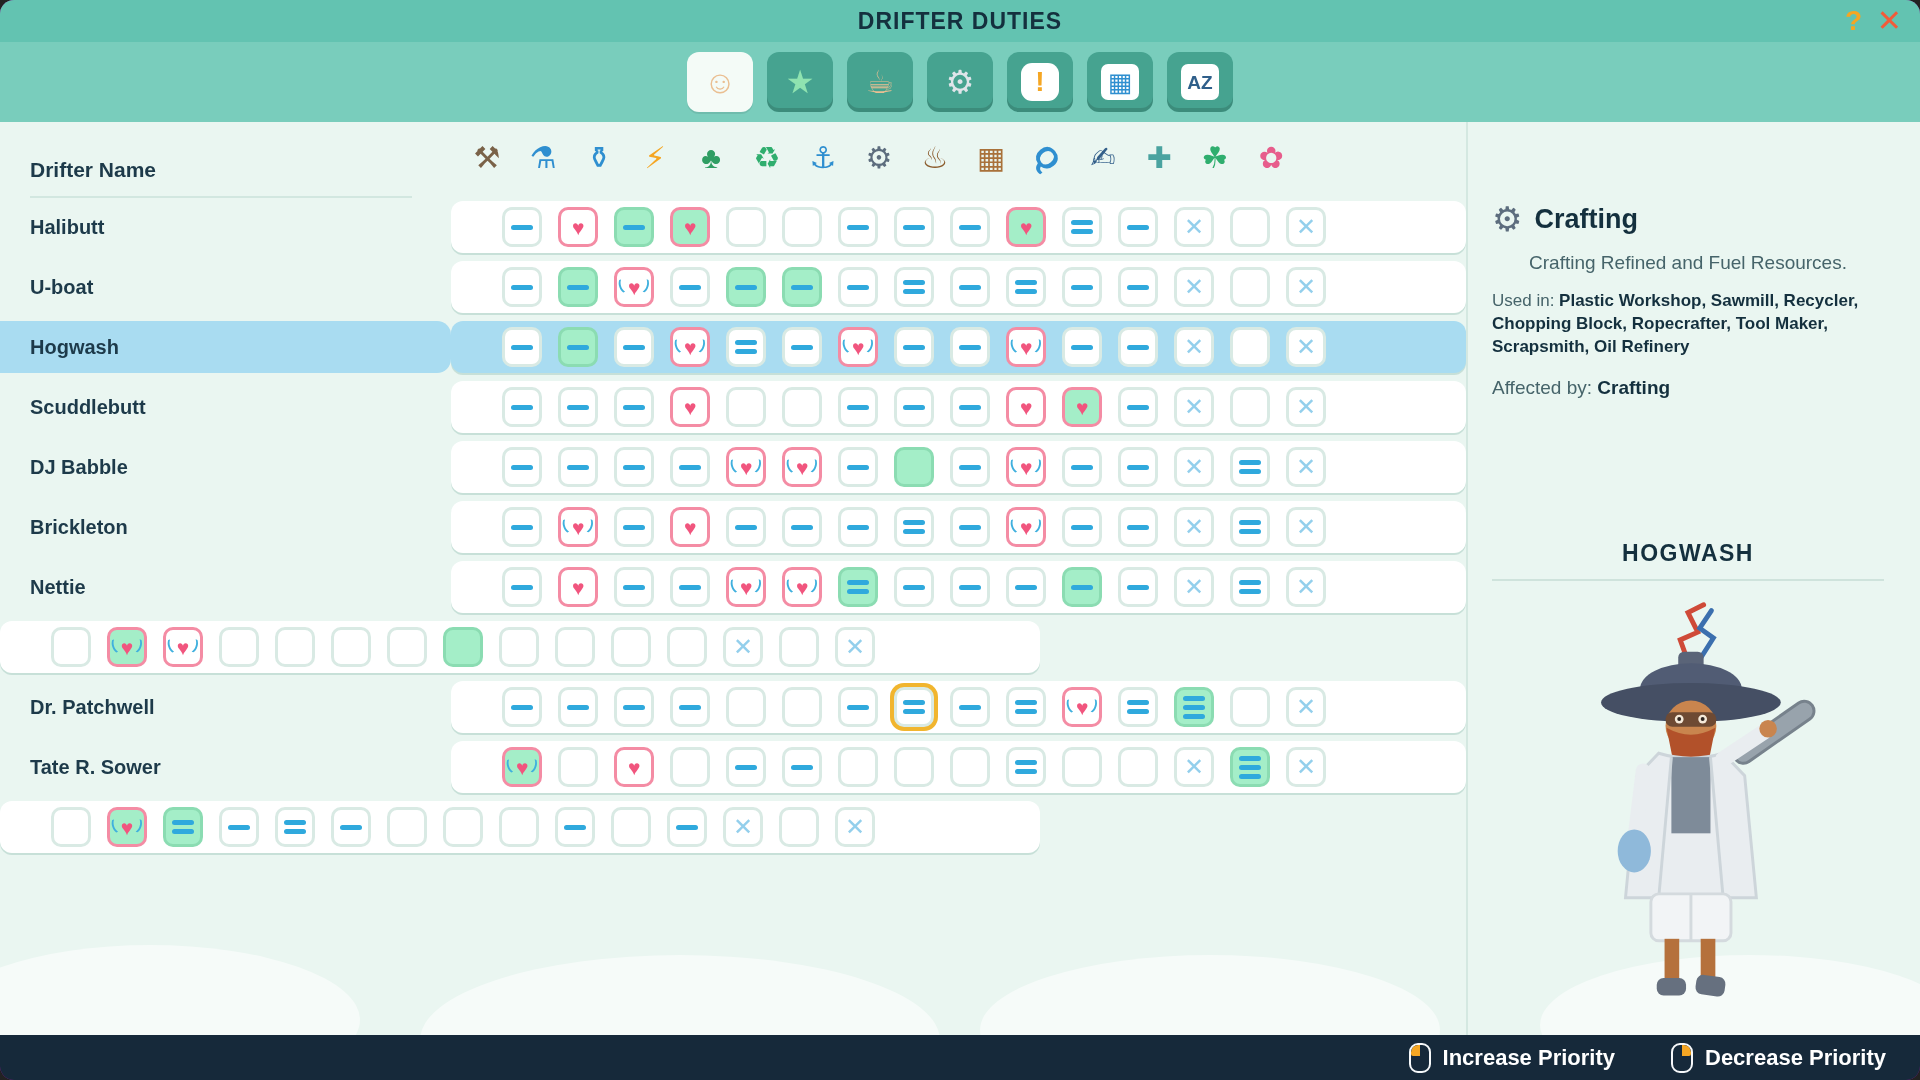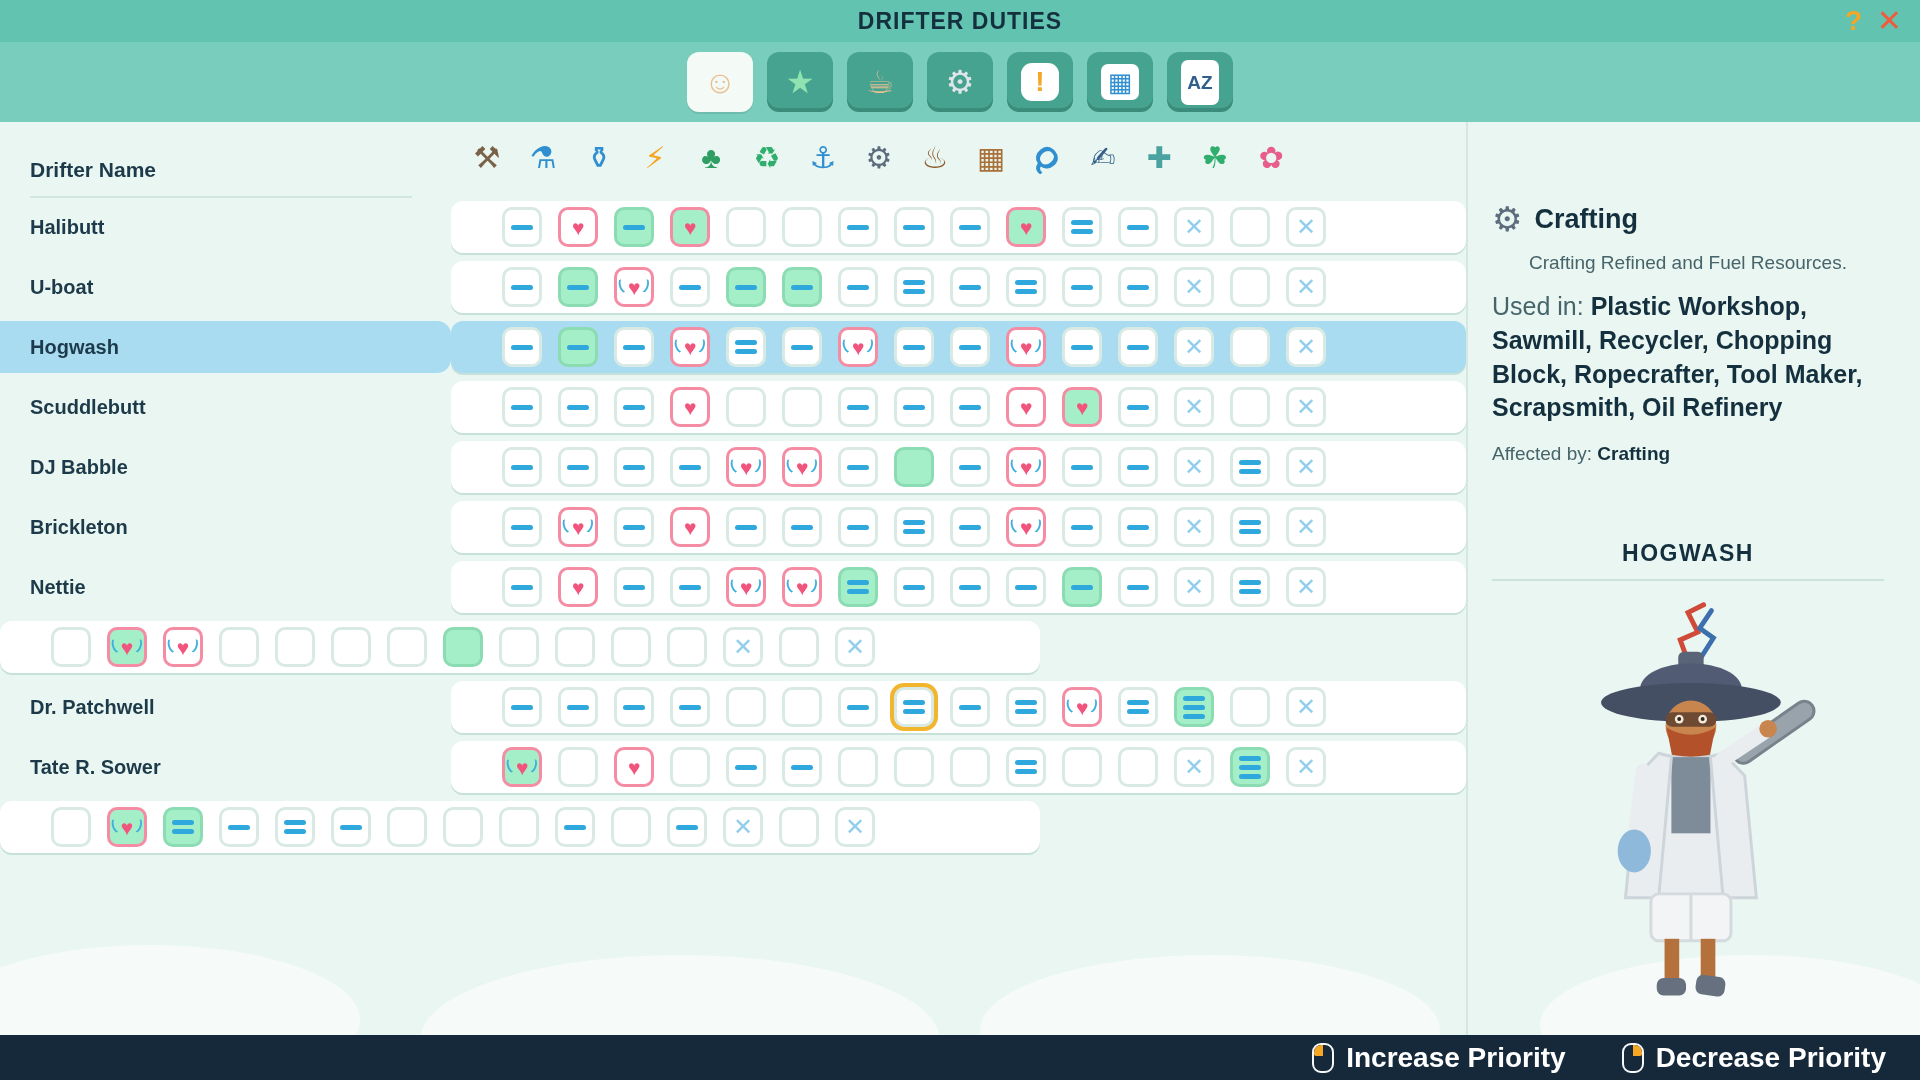--- a/index.html
+++ b/index.html
@@ -1,17 +1,17 @@
 <!DOCTYPE html>
 <html><head>
 <meta charset="utf-8">
 <style>
   html,body{margin:0;padding:0;background:#222;}
   .app{position:relative;width:1920px;height:1080px;overflow:hidden;
-       font-family:"Liberation Sans","DejaVu Sans",sans-serif;background:#a21caf;}
+       font-family:"Liberation Sans","DejaVu Sans",sans-serif;background:#a21caf;border-radius:14px;}
   [data-interactable="true"]{cursor:pointer;}
 
   
   .titlebar{position:relative;height:42px;background:#63c3b1;}
   .title{position:absolute;left:0;right:0;top:0;height:42px;line-height:42px;margin:0;
          text-align:center;font-size:23px;font-weight:bold;letter-spacing:1px;color:#14303e;}
   .help-btn,.close-btn{position:absolute;top:2px;background:none;border:none;font-weight:bold;
          font-family:inherit;line-height:38px;padding:0 6px;}
   .help-btn{right:52px;color:#f5a623;font-size:28px;}
   .close-btn{right:12px;color:#f25b39;font-size:30px;}
@@ -25,21 +25,21 @@
   .tab.selected{background:#f4fbf7;box-shadow:0 2px 0 rgba(0,0,0,0.08);}
   .tab-icon{font-size:32px;line-height:1;}
   .face-wrench-icon{color:#eabf92;}
   .face-stars-icon{color:#8fe3b0;}
   .face-bowl-icon{color:#eabf92;}
   .saw-gear-icon{color:#dfe5ea;}
   .alert-bubble-icon{background:#fff;color:#f5a623;width:38px;height:38px;border-radius:11px;
        display:flex;align-items:center;justify-content:center;font-weight:bold;font-size:28px;}
   .calendar-icon{background:#fff;color:#2f8fd0;width:38px;height:36px;border-radius:7px;
        display:flex;align-items:center;justify-content:center;font-size:26px;}
-  .dictionary-icon{background:#fff;color:#2f5f8a;width:38px;height:45px;border-radius:7px;
+  .dictionary-icon{background:#fff;color:#2f5f8a;width:38px;height:36px;border-radius:7px;
        display:flex;align-items:center;justify-content:center;font-weight:bold;font-size:19px;}
 
   
   .content{position:relative;height:913px;background:#eaf6f1;overflow:hidden;}
   .cloud{position:absolute;background:rgba(255,255,255,0.55);border-radius:50%;}
   .c1{width:420px;height:150px;left:-60px;bottom:-60px;}
   .c2{width:520px;height:170px;left:420px;bottom:-90px;}
   .c3{width:460px;height:150px;left:980px;bottom:-70px;}
   .c4{width:420px;height:140px;right:-40px;bottom:-60px;}
 
@@ -81,32 +81,32 @@
   .dash{width:22px;height:5px;border-radius:3px;background:#2fa9dd;margin:2px 0;}
 
   .vsep{position:absolute;top:0;bottom:0;left:1466px;width:2px;background:#d4e8e1;}
 
   
   .detail{position:absolute;left:1492px;top:80px;width:392px;}
   .detail-header{display:flex;align-items:center;gap:12px;}
   .detail-header .duty-icon{font-size:34px;}
   .detail-header h2{margin:0;font-size:27px;font-weight:bold;color:#14303e;}
   .detail-desc{margin:16px 0 0;font-size:19px;color:#46646a;text-align:center;}
-  .detail-usedin{margin:16px 0 0;font-size:25px;color:#46646a;line-height:1.35;}
+  .detail-usedin{margin:16px 0 0;font-size:17px;color:#46646a;line-height:1.35;}
   .detail-affected{margin:18px 0 0;font-size:19px;color:#46646a;}
   .detail b{color:#14303e;}
   .char-block{position:absolute;top:338px;left:0;width:392px;text-align:center;}
   .char-name{font-size:23px;font-weight:bold;letter-spacing:1.5px;color:#14303e;
        padding-bottom:12px;border-bottom:2px solid #cfe3dc;}
   .char-art{width:300px;height:420px;margin-top:14px;}
 
   
   .bottombar{height:45px;background:#16293a;display:flex;align-items:center;
        justify-content:flex-end;gap:56px;padding-right:34px;box-sizing:border-box;}
-  .hint{display:flex;align-items:center;gap:12px;color:#fff;font-size:28px;font-weight:bold;}
+  .hint{display:flex;align-items:center;gap:12px;color:#fff;font-size:22px;font-weight:bold;}
   .mouse-icon{width:18px;height:26px;border:2.5px solid #f6f8fa;border-radius:9px;
        position:relative;background:#16293a;overflow:hidden;flex:none;}
   .mouse-icon.left::before{content:"";position:absolute;left:0;top:0;width:9px;height:11px;
        background:#f5a623;border-radius:7px 0 0 2px;}
   .mouse-icon.right::before{content:"";position:absolute;right:0;top:0;width:9px;height:11px;
        background:#f5a623;border-radius:0 7px 2px 0;}
 </style>
 </head>
 <body>
 

